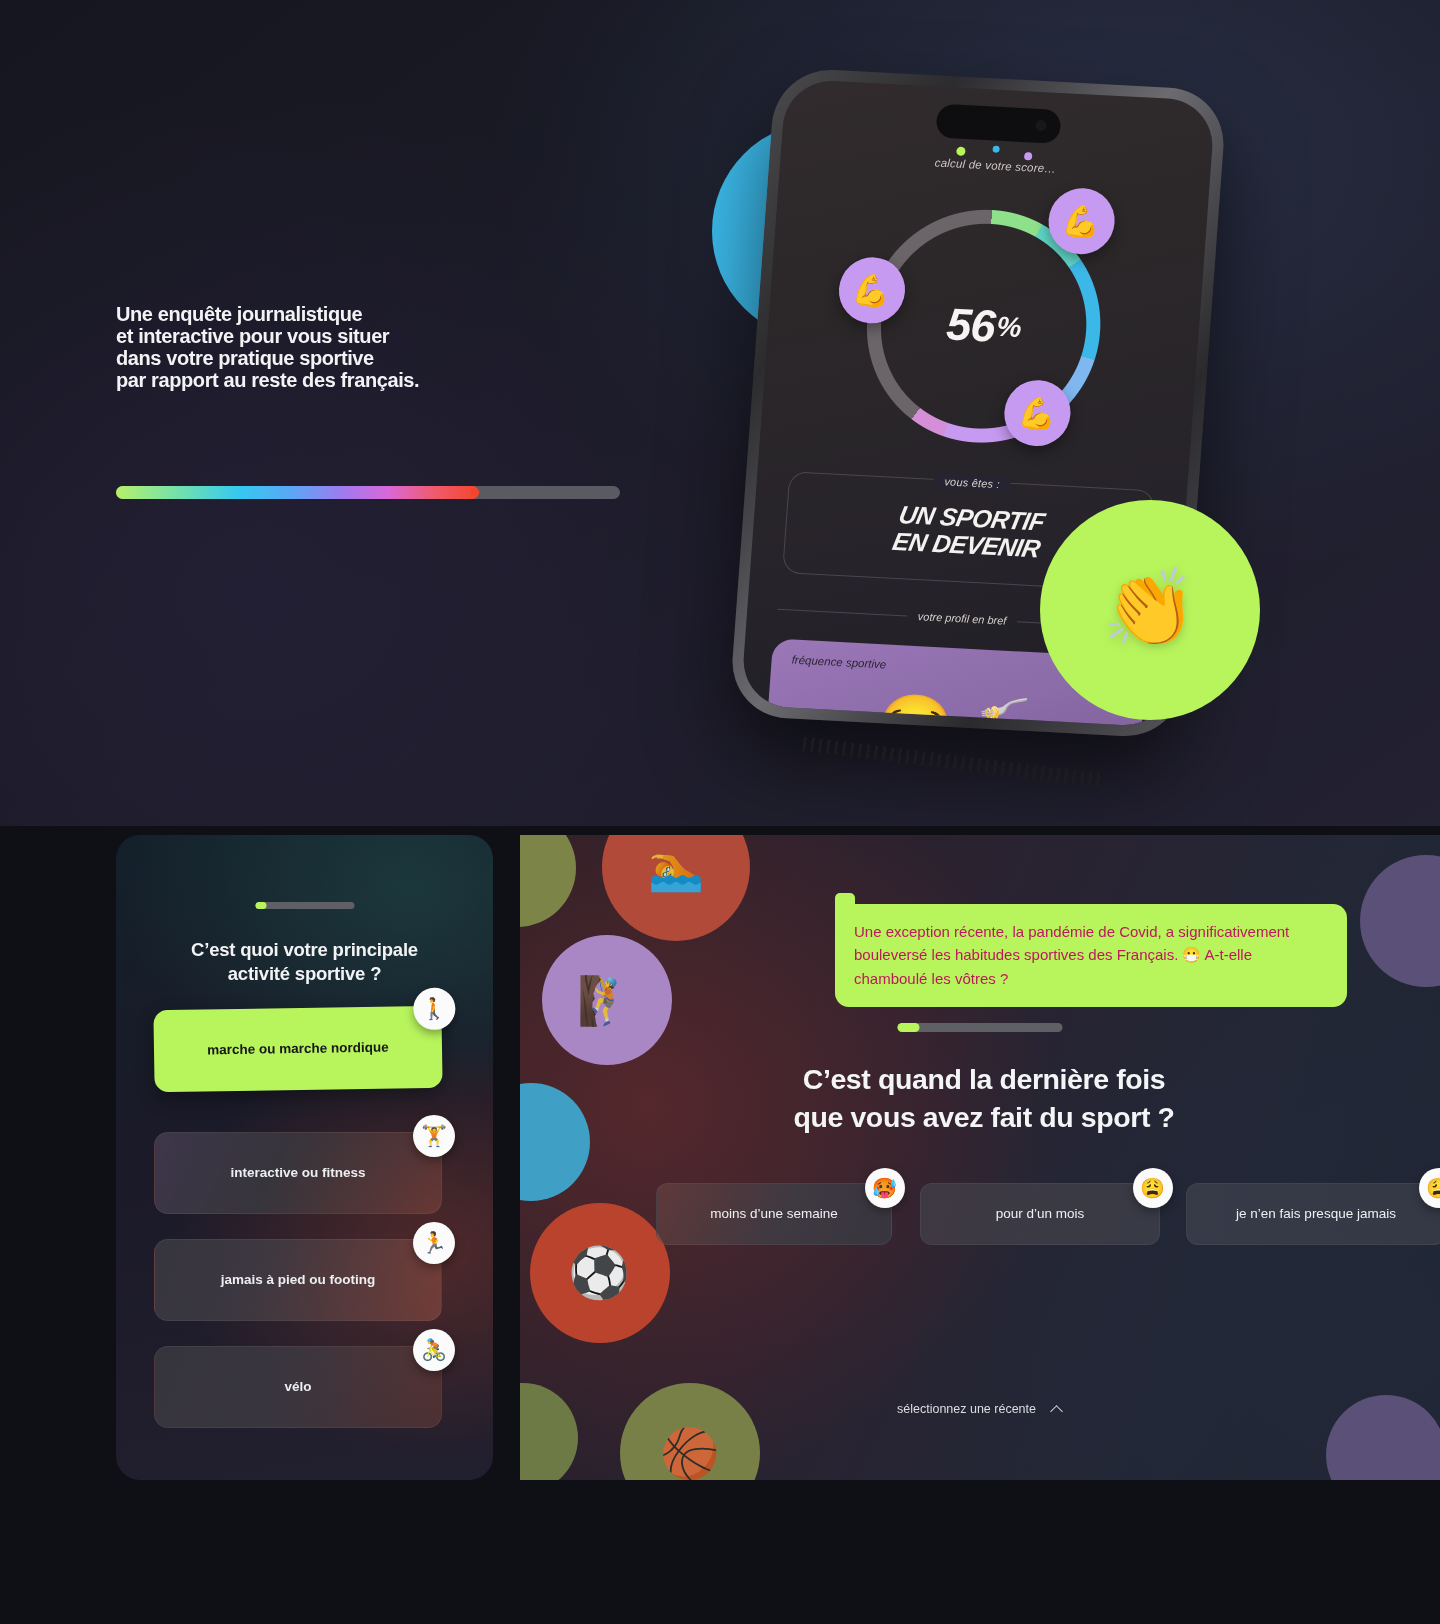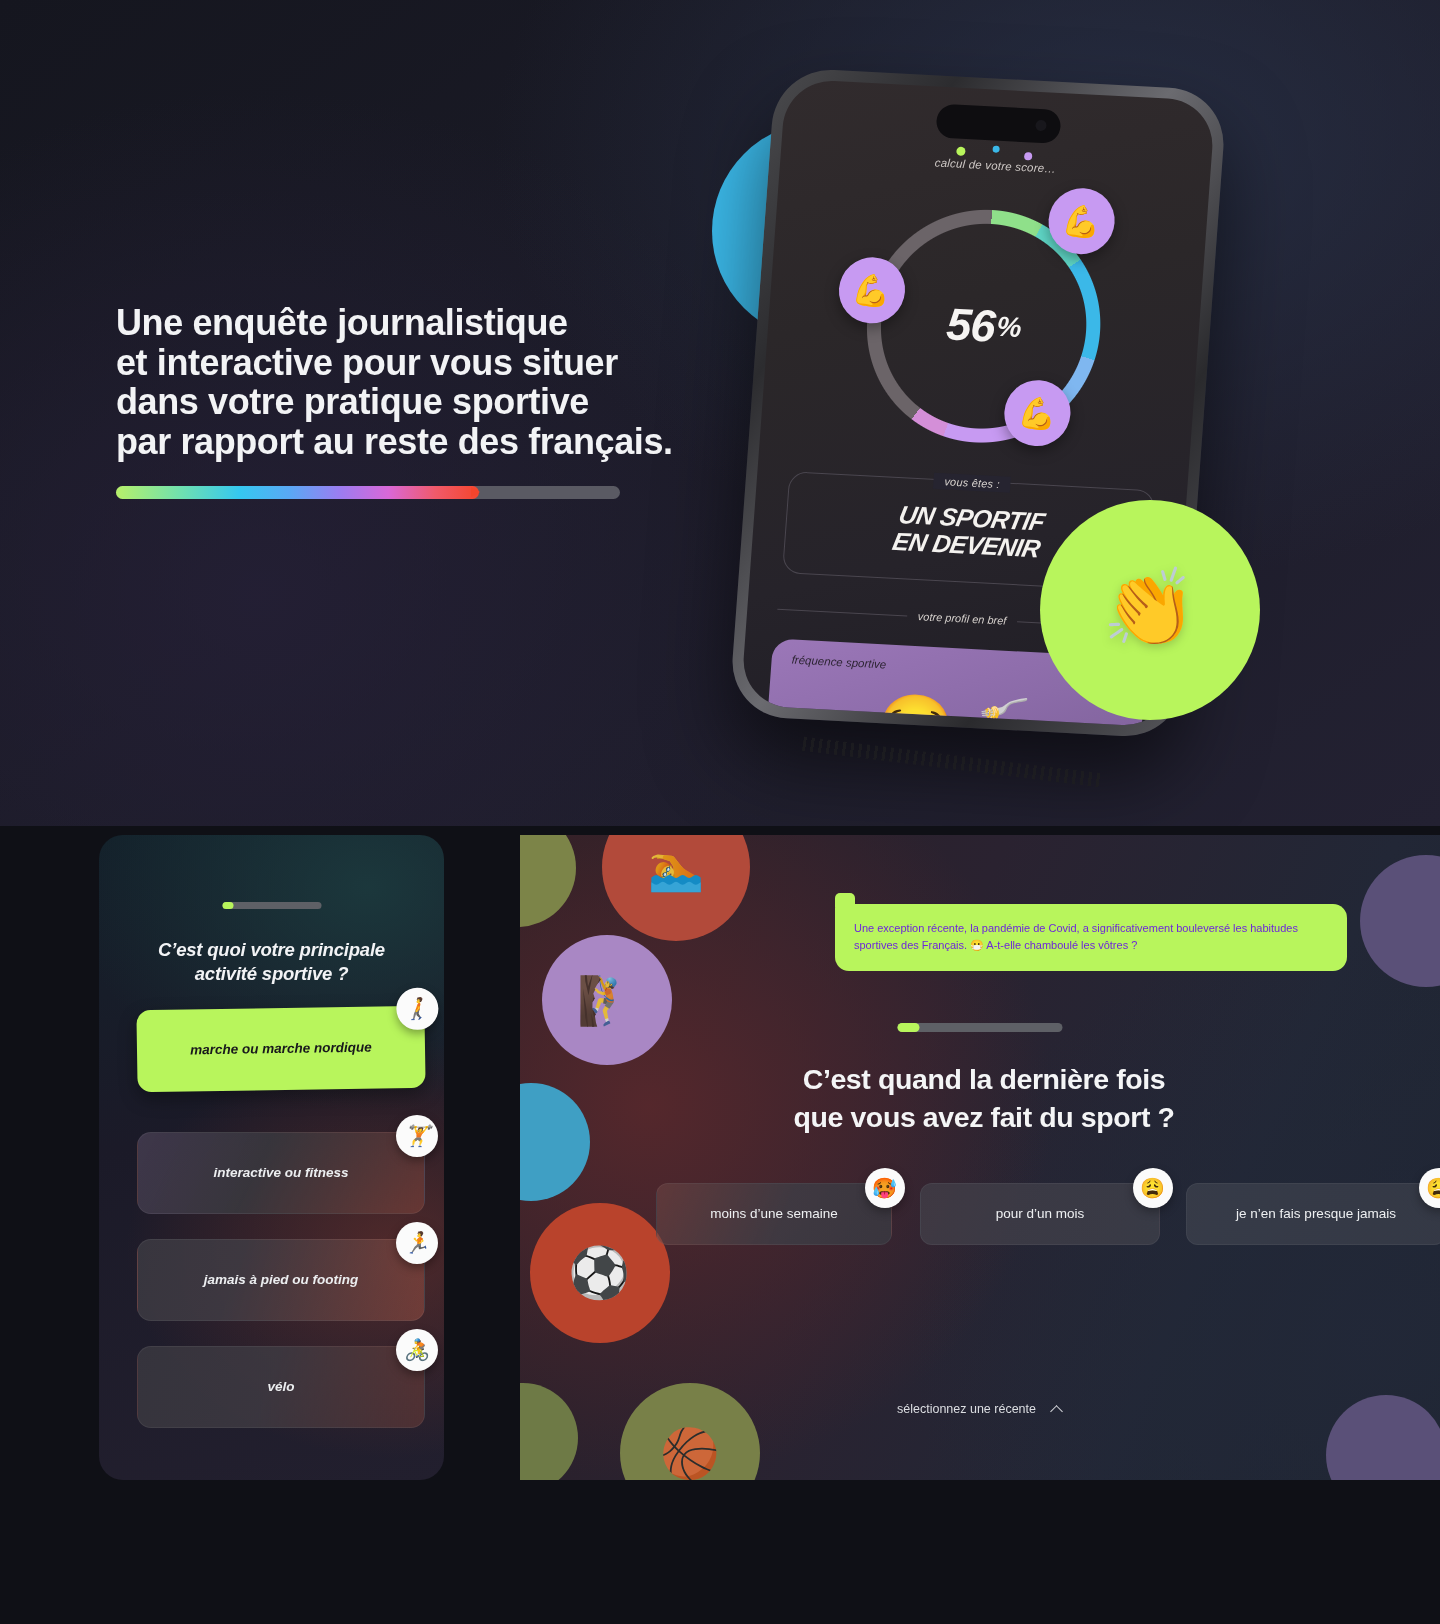--- a/index.html
+++ b/index.html
@@ -14,21 +14,21 @@
   .hero {
     position:absolute; left:0; top:0; width:1440px; height:826px;
     background:
       radial-gradient(900px 620px at 78% 18%, rgba(40,48,70,0.85) 0%, rgba(22,24,36,0) 70%),
       radial-gradient(800px 700px at 18% 72%, rgba(38,32,56,0.75) 0%, rgba(20,20,30,0) 72%),
       linear-gradient(145deg,#15161f 0%,#1b1b27 45%,#232132 100%);
     overflow:hidden;
   }
   .hero-copy { position:absolute; left:116px; top:303px; width:620px; }
   .hero-title {
-    font-size:36px; font-weight:bold; color:#f2f3f5;
+    font-size:20px; font-weight:bold; color:#f2f3f5;
     line-height:1.1; letter-spacing:-0.4px; white-space:pre-line;
   }
   .hero-bar {
     position:absolute; left:116px; top:486px;
     width:504px; height:13px; border-radius:7px;
     background:#5a5a63;
   }
   .hero-bar-fill {
     position:absolute; left:0; top:0; height:13px; width:72%;
     border-radius:7px;
@@ -146,27 +146,26 @@
     width:300px; height:14px;
     background:repeating-linear-gradient(90deg,#1d1d20 0 3px, transparent 3px 8px);
     opacity:.85; z-index:5;
   }
 
   
   .lower { position:absolute; left:0; top:826px; width:1440px; height:798px; background:#0f1016; }
 
   
   .quiz-card {
-    position:absolute; left:99px; top:9px; width:345px; height:645px;
+    position:absolute; left:116px; top:9px; width:377px; height:645px;
     border-radius:24px; overflow:hidden;
     background:
       radial-gradient(420px 320px at 78% 8%, rgba(28,58,62,.9) 0%, rgba(20,22,34,0) 70%),
       radial-gradient(380px 300px at 85% 64%, rgba(120,52,42,.55) 0%, rgba(20,22,34,0) 70%),
       linear-gradient(170deg,#13202a 0%,#1b1a28 45%,#221f2e 100%);
-    font-style: italic;
   }
   .q-prog {
     position:absolute; left:50%; top:67px; transform:translateX(-50%);
     width:99px; height:7px; border-radius:4px; background:#5e6066;
   }
   .q-prog-fill { position:absolute; left:0; top:0; width:11px; height:7px; border-radius:4px; background:#b8f55c; }
   .q-title {
     position:absolute; left:28px; right:28px; top:103px;
     font-size:18.5px; font-weight:bold; color:#f2f3f5; text-align:center;
     line-height:1.32; white-space:pre-line; letter-spacing:-0.2px;
@@ -223,21 +222,21 @@
   .pc-olive2{ left:-52px; top:548px; width:110px;height:110px; background:#6e7a46; }
   .pc-purpR { left:840px; top:20px;  width:132px;height:132px; background:#5a5078; }
   .pc-purpB { left:806px; top:560px; width:120px;height:120px; background:#5a5078; }
 
   .bubble {
     position:absolute; left:315px; top:69px; width:512px;
     background:#b8f55c; border-radius:4px 14px 14px 14px;
     padding:16px 19px 17px 19px;
   }
   .bubble-tail { position:absolute; left:0; top:-11px; width:20px; height:14px; background:#b8f55c; border-radius:5px 5px 0 0; }
-  .bubble-text { position:relative; font-size:11px; color:#6d28d9; line-height:1.55; }
+  .bubble-text { position:relative; font-size:15px; color:#be185d; line-height:1.55; }
 
   .p-prog {
     position:absolute; left:50%; top:188px; transform:translateX(-50%);
     width:165px; height:9px; border-radius:5px; background:#5e6066;
   }
   .p-prog-fill { position:absolute; left:0;top:0; width:22px;height:9px;border-radius:5px;background:#b8f55c; }
   .p-question {
     position:absolute; left:8px; right:0; top:226px; text-align:center;
     font-size:28.5px; font-weight:bold; color:#f4f5f6; line-height:1.33;
     letter-spacing:-0.4px; white-space:pre-line;

